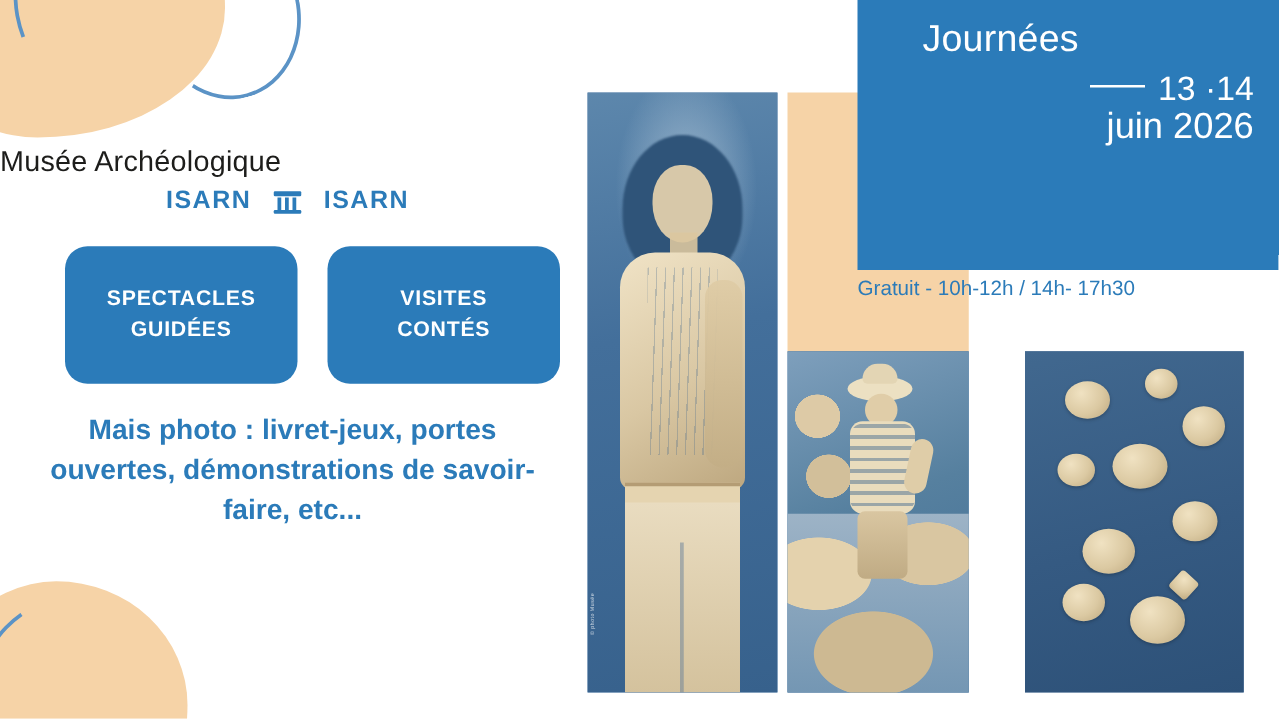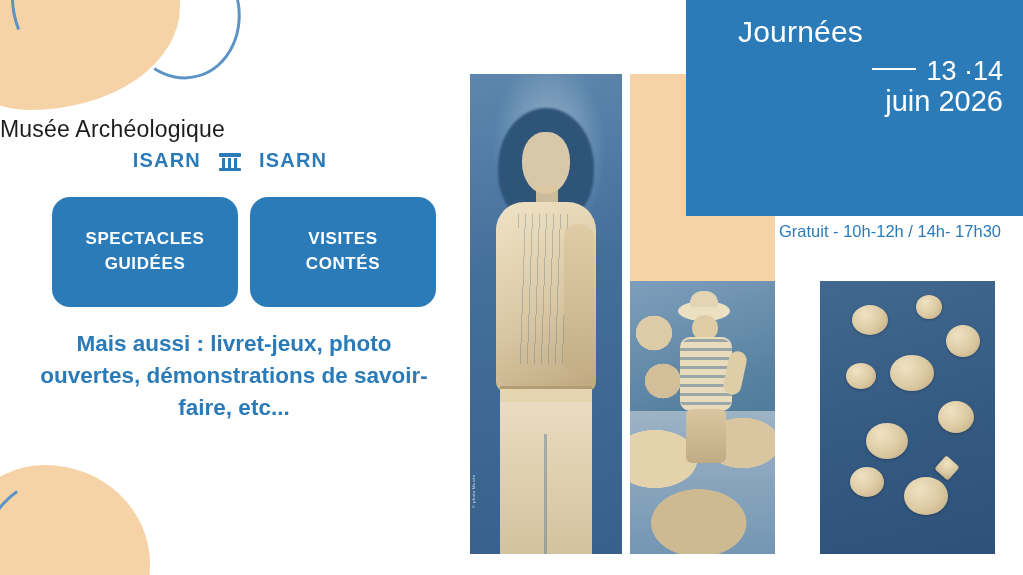--- a/index.html
+++ b/index.html
@@ -127,21 +127,21 @@
     height: 3px;
     background: #2b7bb9;
     border-radius: 1px;
   }
 
   .pills {
     position: absolute;
     left: 27px;
     top: 197px;
     display: flex;
-    gap: 12px;
+    gap: 24px;
     padding-left: 25px;
   }
   .pill {
     width: 186px;
     height: 110px;
     background: #2b7bb9;
     border-radius: 18px;
     color: #ffffff;
     display: flex;
     flex-direction: column;
@@ -401,21 +401,21 @@
   .dates-year {
     text-align: right;
     font-size: 29px;
     margin-top: -2px;
   }
   .info-line {
     position: absolute;
     left: 686px;
     top: 222px;
     width: 337px;
-    text-align: right;
+    text-align: left;
     padding-right: 22px;
     color: #2b7bb9;
     font-size: 16.5px;
   }
 </style>
 </head>
 <body>
 
 <div class="poster">
 
@@ -446,21 +446,21 @@
       <div class="pill">
         <span>SPECTACLES</span>
         <span>GUIDÉES</span>
       </div>
       <div class="pill">
         <span>VISITES</span>
         <span>CONTÉS</span>
       </div>
     </div>
 
-    <div class="also-text">Mais aussi : livret-jeux, photo ouvertes, démonstrations de savoir-faire, etc...</div>
+    <div class="also-text">Mais photo : livret-jeux, portes ouvertes, démonstrations de savoir-faire, etc...</div>
   </div>
 
   <div class="peach-strip"></div>
 
   <div class="photo photo-1">
     <div class="p1-bg"></div>
     <div class="p1-hair"></div>
     <div class="p1-face"></div>
     <div class="p1-neck"></div>
     <div class="p1-torso"></div>

